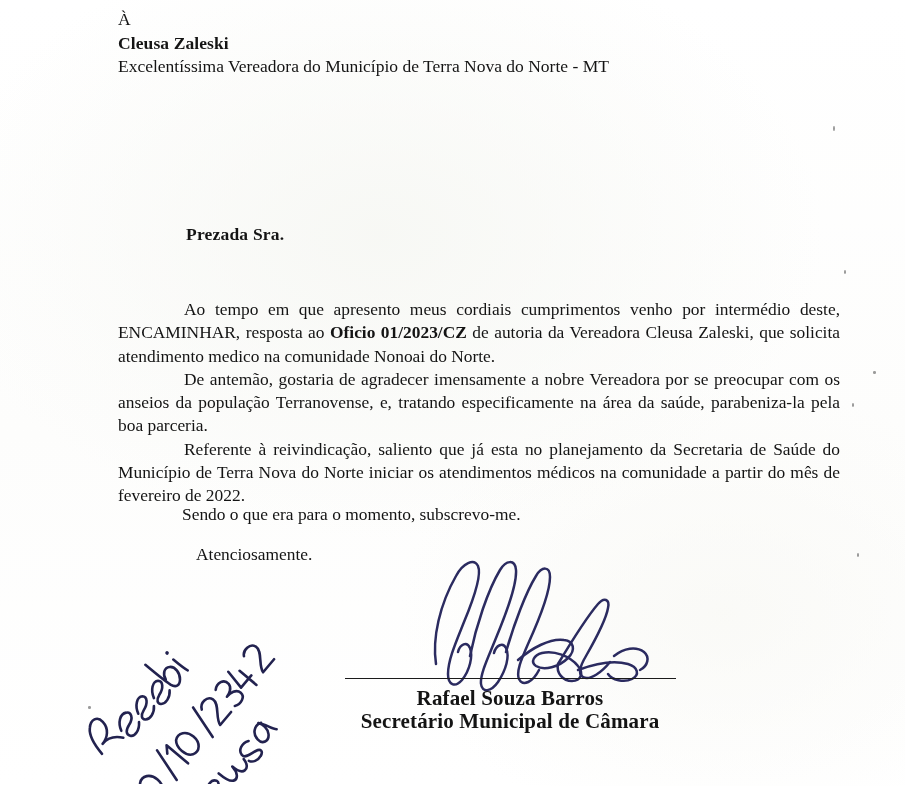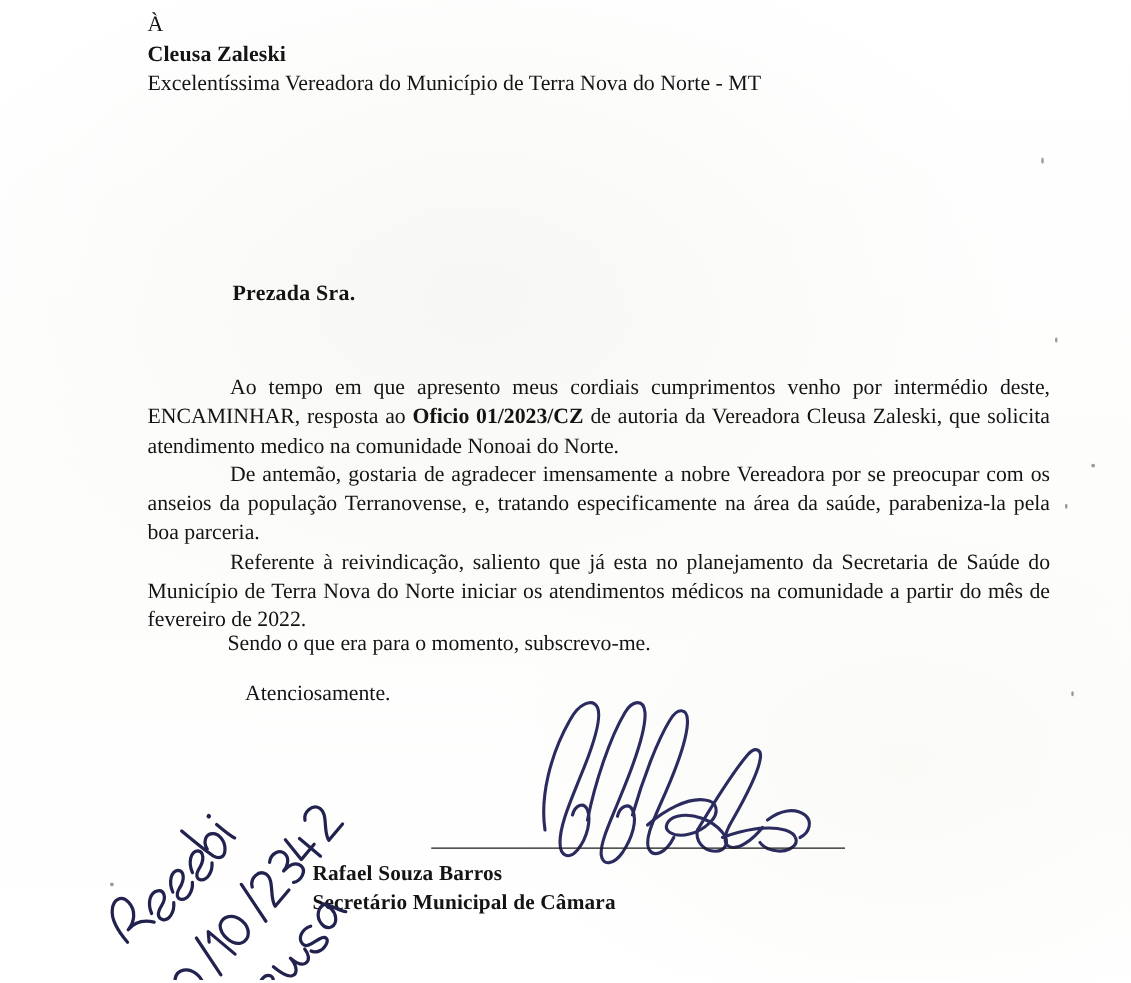--- a/index.html
+++ b/index.html
@@ -125,22 +125,22 @@
     width: 245px;
     height: 172px;
     pointer-events: none;
   }
 
   #signer {
     position: absolute;
     left: 250px;
     top: 687px;
     width: 520px;
-    text-align: left;
-    font-size: 17px;
+    text-align: center;
+    font-size: 21px;
     font-weight: bold;
     line-height: 23.4px;
     letter-spacing: 0.15px;
   }
   #signer div { white-space: pre; }
 </style>
 </head>
 <body>
 
 <div id="page">

